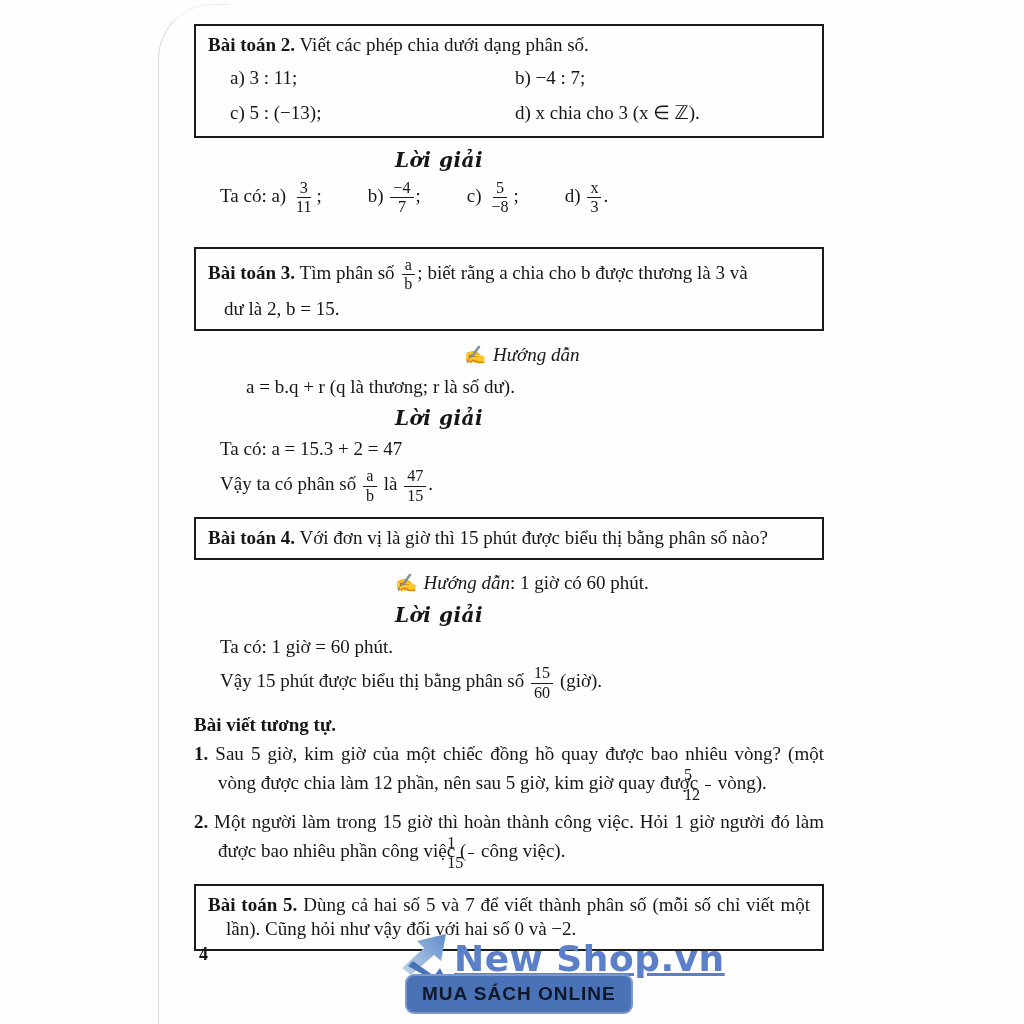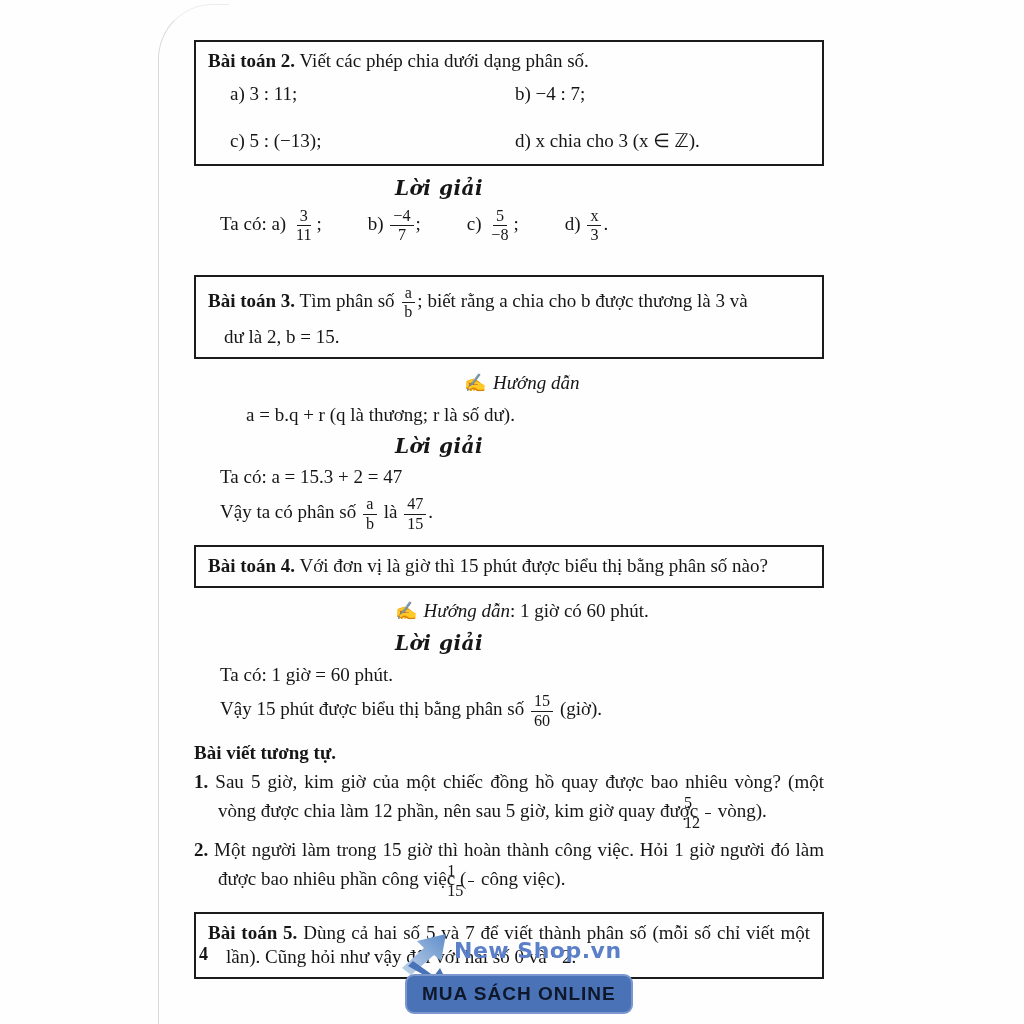--- a/index.html
+++ b/index.html
@@ -8,28 +8,28 @@
     font-family:"Liberation Serif",serif;color:#161616;
     position:relative;overflow:hidden;
   }
   .scan-page{position:absolute;inset:0;background:#fefefe;}
   .page-edge{
     position:absolute;left:158px;top:4px;width:70px;height:1020px;
     border-left:1px solid #d9d9d9;border-top:1px solid #ececec;
     border-top-left-radius:55px;pointer-events:none;
   }
   .content{
-    position:absolute;left:194px;top:40px;width:630px;
+    position:absolute;left:194px;top:24px;width:630px;
     font-size:19px;line-height:1.25;
   }
   .problem-box{
     border:2px solid #1b1b1b;padding:7px 12px 8px 12px;background:transparent;
   }
   .box-items{
-    display:grid;grid-template-columns:285px 1fr;row-gap:19px;
+    display:grid;grid-template-columns:285px 1fr;row-gap:7px;
     padding-left:22px;margin-top:7px;line-height:1.5;
   }
   b{font-weight:bold;}
   .loigiai{
     text-align:center;padding-right:140px;
     font-family:"DejaVu Serif",serif;font-style:italic;font-weight:bold;
     font-size:20px;letter-spacing:0.5px;
   }
   .frac{
     display:inline-flex;flex-direction:column;align-items:center;
@@ -50,22 +50,22 @@
   .mt10{margin-top:10px;} .mt13{margin-top:30px;} .mt8{margin-top:8px;}
   .mt6{margin-top:6px;} .mt12{margin-top:12px;} .mt11{margin-top:11px;}
   .mt7{margin-top:7px;}
   .footer-pagenum{
     position:absolute;left:199px;top:944px;font-weight:bold;font-size:18px;
   }
   .logo-wrap{position:absolute;left:400px;top:928px;width:230px;height:90px;}
   .logo-arrows{position:absolute;left:0;top:2px;}
   .logo-text{
     position:absolute;left:54px;top:10px;
-    font-family:"DejaVu Sans",sans-serif;font-weight:bold;font-size:22px;
-    color:#5b7fc8;letter-spacing:0.5px;white-space:nowrap;
+    font-family:"DejaVu Sans",sans-serif;font-weight:bold;font-size:36px;
+    color:#5b7fc8;letter-spacing:0.5px;white-space:nowrap;text-decoration:underline;
   }
   .logo-banner{
     position:absolute;left:5px;top:46px;
     background:#4a72b7;border:2px solid #7b97cd;border-radius:9px;
     color:#0f172a;font-family:"Liberation Sans",sans-serif;font-weight:bold;
     font-size:19px;letter-spacing:1px;padding:7px 15px;white-space:nowrap;
   }
 </style>
 </head>
 <body>

